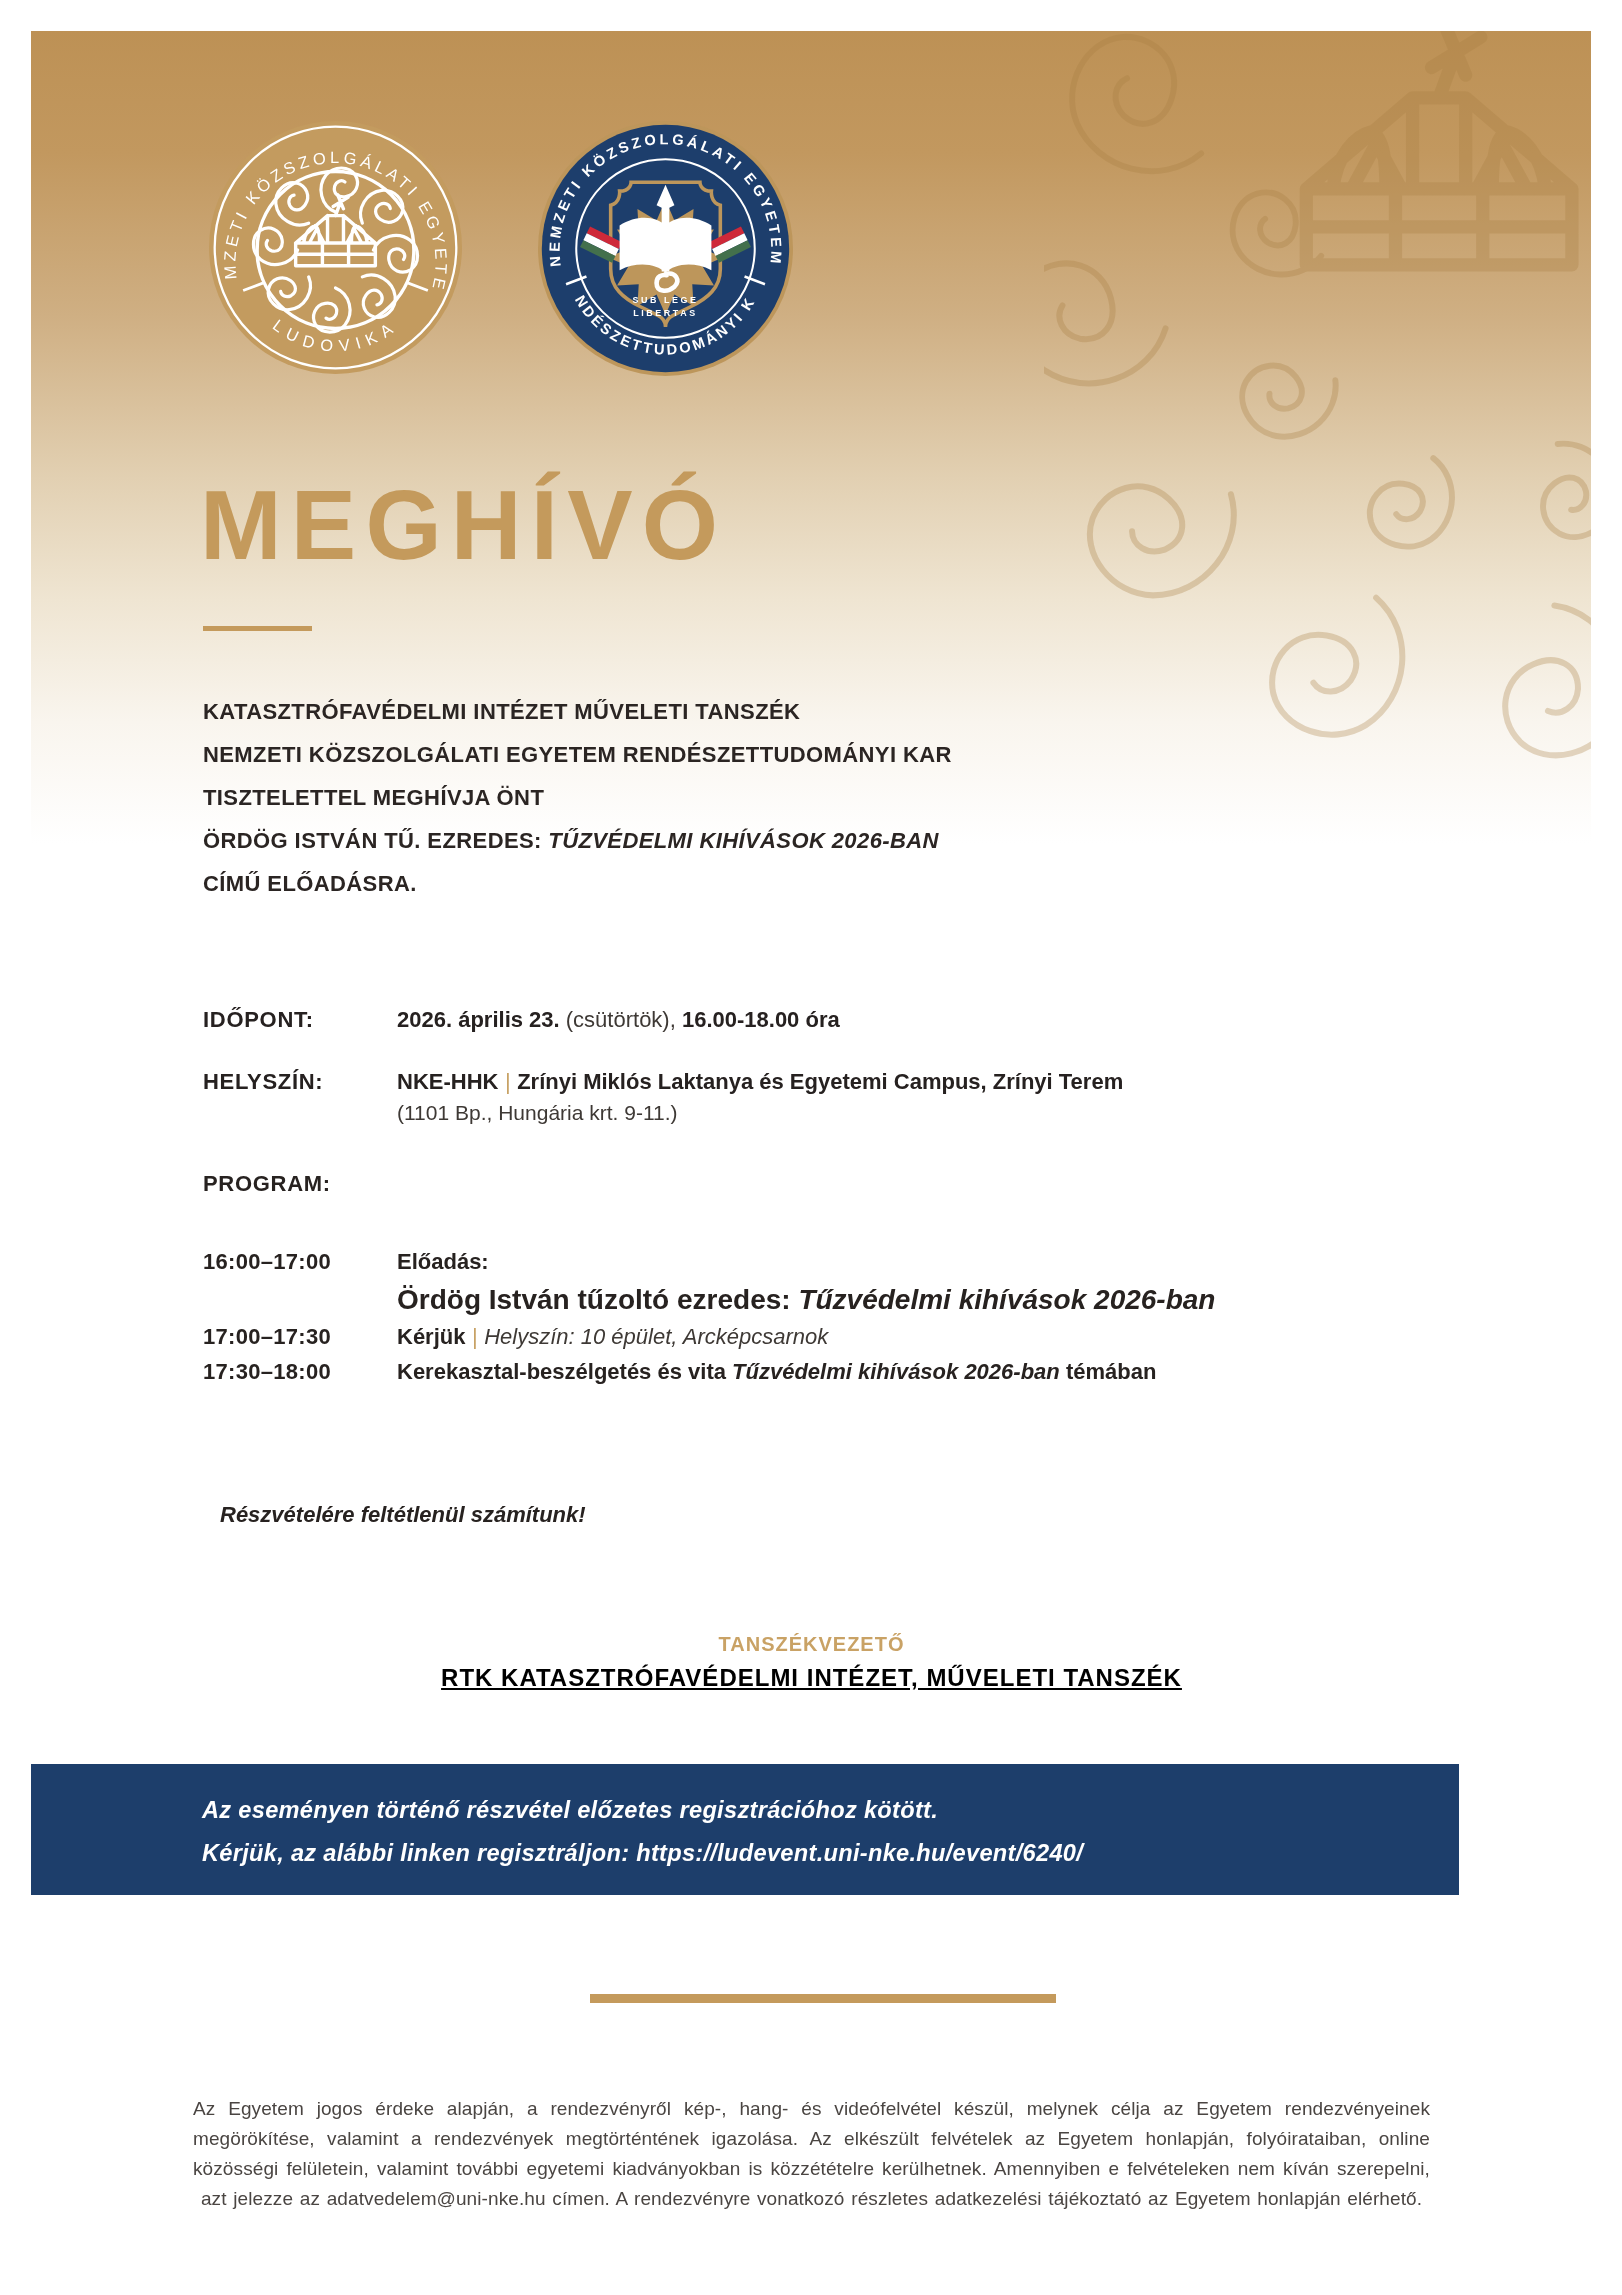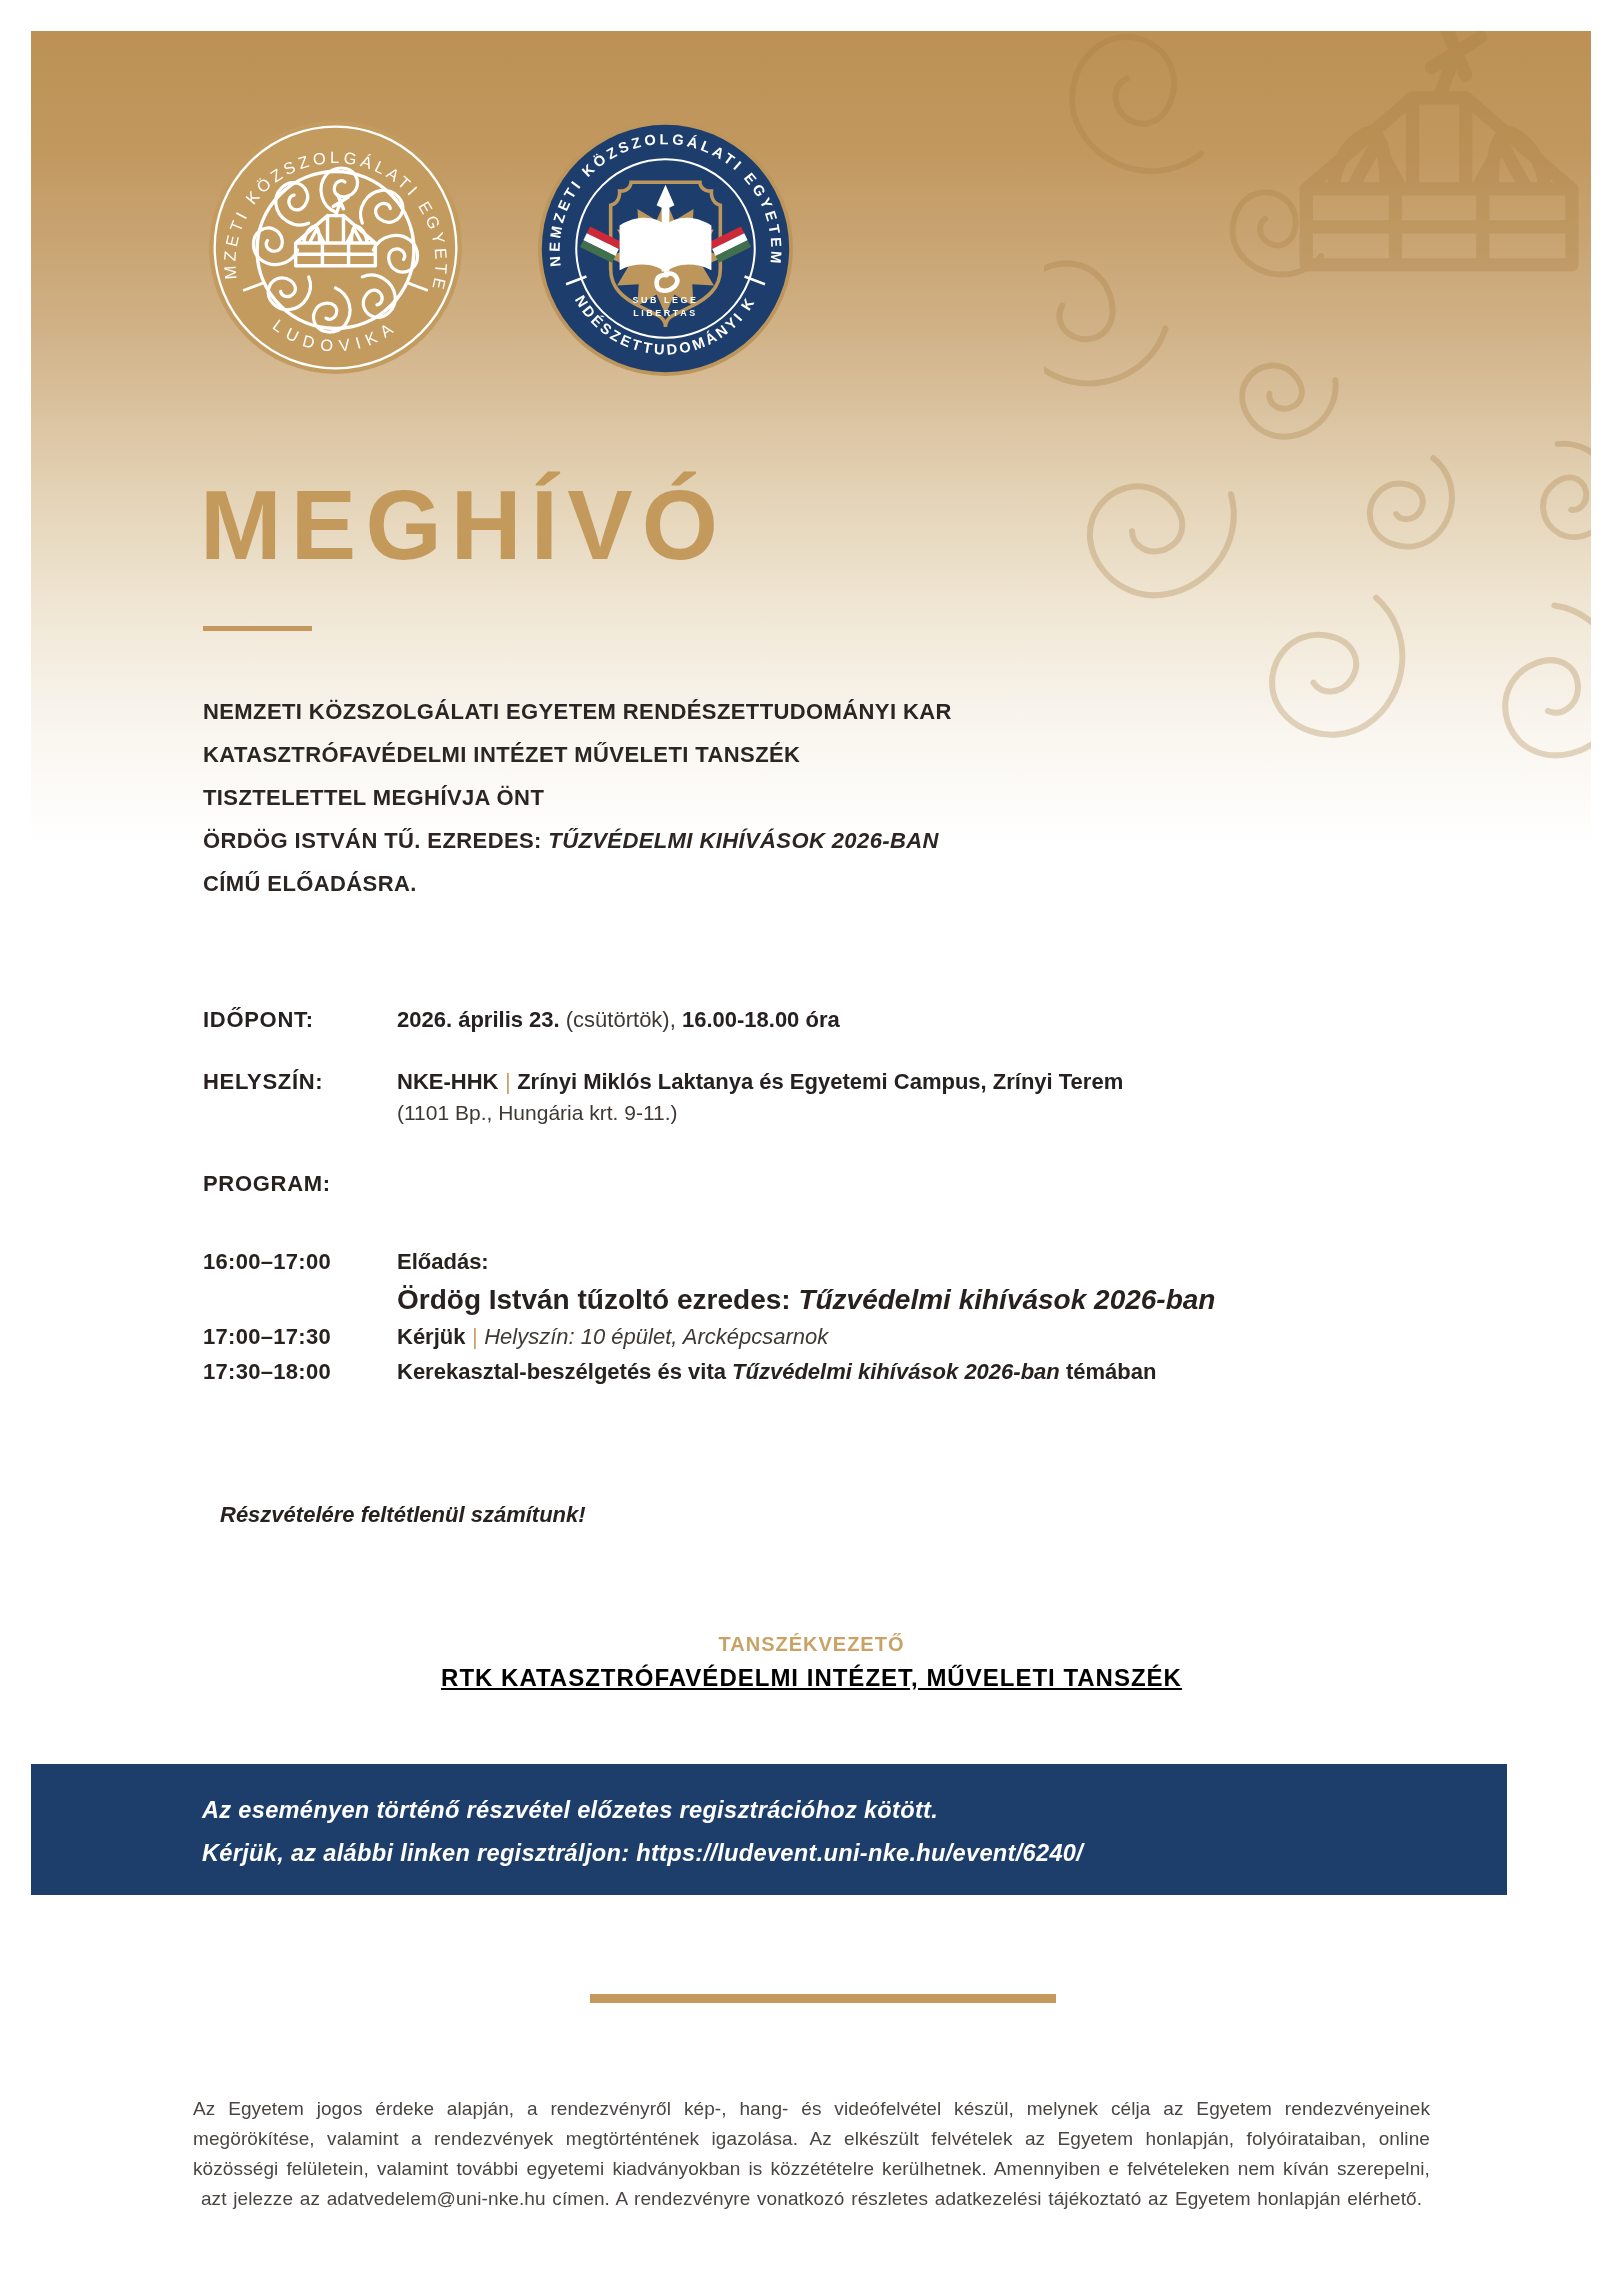--- a/index.html
+++ b/index.html
@@ -43,21 +43,21 @@
   .prog-row { left:203px; width:1309px; font-size:22px; line-height:30px; }
   .prog-time { display:inline-block; width:194px; font-weight:700; letter-spacing:0.3px; }
   .prog-indent { left:397px; width:1145px; font-size:28px; line-height:30px; }
 
   .closing { left:203px; top:1502px; font-size:22px;margin-left:17px; }
   .signature { left:0; top:1628px; width:1623px; text-align:center; }
   .sig-name { font-size:26px; font-weight:700; line-height:37px; color:#221D1C; }
   .sig-role { font-size:20px; font-weight:700; line-height:33px; letter-spacing:1px; color:#C9A265; }
   .sig-org  { font-size:24px; font-weight:700; line-height:33px; letter-spacing:1px; color:#000000;text-decoration:underline; }
 
-  .banner { left:31px; top:1764px; width:1428px; height:131px; background:#1D3E6B;padding-left:48px; }
+  .banner { left:31px; top:1764px; width:1428px; height:131px; background:#1D3E6B; }
   .banner-inner { position:absolute; left:171px; top:25px; font-size:23.6px; line-height:43px;
                   font-weight:700; font-style:italic; color:#ffffff; letter-spacing:0.3px; }
   .banner-link { color:#ffffff; text-decoration:none; }
 
   .goldbar { left:590px; top:1994px; width:466px; height:9.2px; background:#C49A5C; }
 
   .footer { left:193px; top:2094px; width:1237px; font-size:19px; line-height:30px;
             color:#4A4542; text-align:justify; text-align-last:center; letter-spacing:0.1px;
             word-spacing:1.3px; }
 </style>
@@ -164,22 +164,22 @@
       <path fill="none" stroke="#ffffff" stroke-width="3.6" stroke-linecap="round" d="M100,120 C108,118 112,125 107,130 C101,135 93,134 93,127 C93,122 97,120 101,121"></path>
       <text x="100" y="143" text-anchor="middle" font-size="7" font-weight="700" letter-spacing="2" class="ring-text">SUB LEGE</text>
       <text x="100" y="153" text-anchor="middle" font-size="7" font-weight="700" letter-spacing="2" class="ring-text">LIBERTAS</text>
     </svg>
 
     <div class="title">MEGHÍVÓ</div>
     <div class="divider"></div>
   </div>
 
   <div class="abs intro">
+    <div>KATASZTRÓFAVÉDELMI INTÉZET MŰVELETI TANSZÉK</div>
     <div>NEMZETI KÖZSZOLGÁLATI EGYETEM RENDÉSZETTUDOMÁNYI KAR</div>
-    <div>KATASZTRÓFAVÉDELMI INTÉZET MŰVELETI TANSZÉK</div>
     <div>TISZTELETTEL MEGHÍVJA ÖNT</div>
     <div>
       <span class="b">ÖRDÖG ISTVÁN TŰ. EZREDES: </span><span class="bi">TŰZVÉDELMI KIHÍVÁSOK 2026-BAN</span>
     </div>
     <div>CÍMŰ ELŐADÁSRA.</div>
   </div>
 
   <div class="abs detail-row" style="top:1005px;">
     <span class="detail-label">IDŐPONT:</span><span class="b">2026. április 23.</span><span class="lt"> (csütörtök), </span><span class="b">16.00-18.00 óra</span>
   </div>

